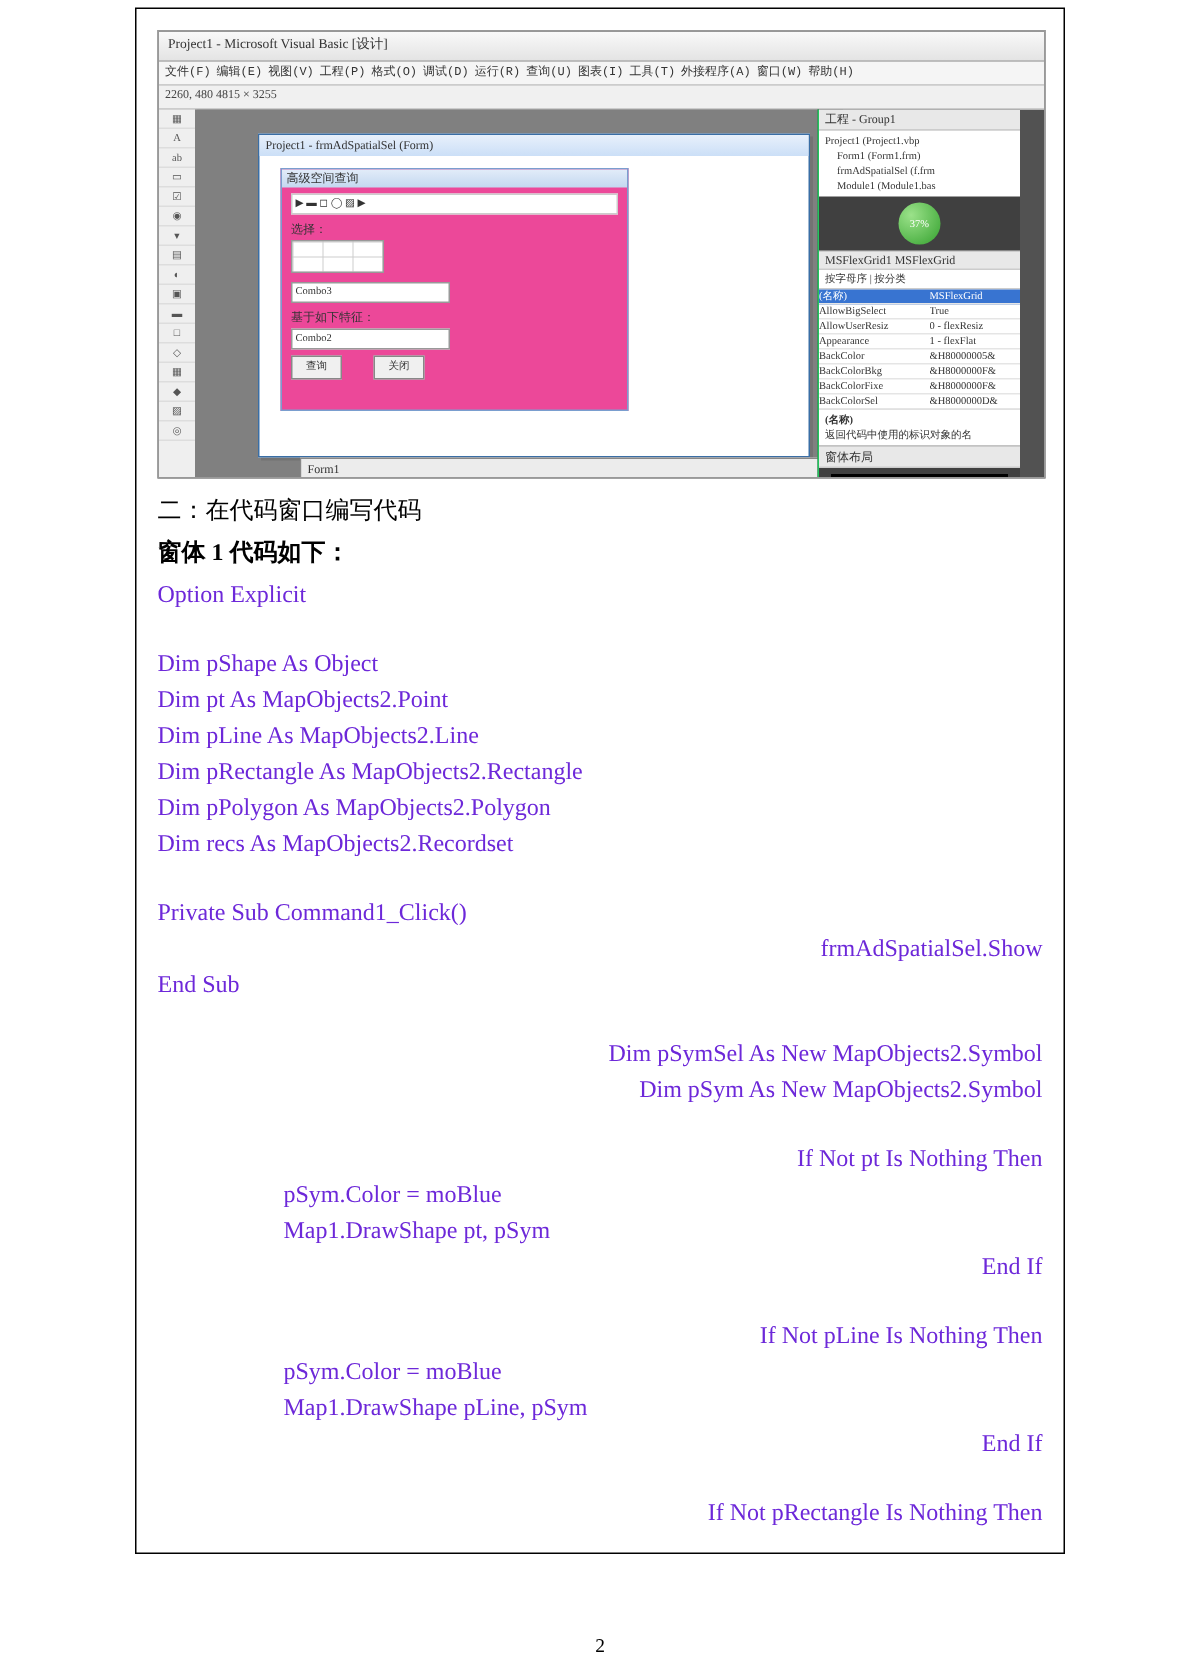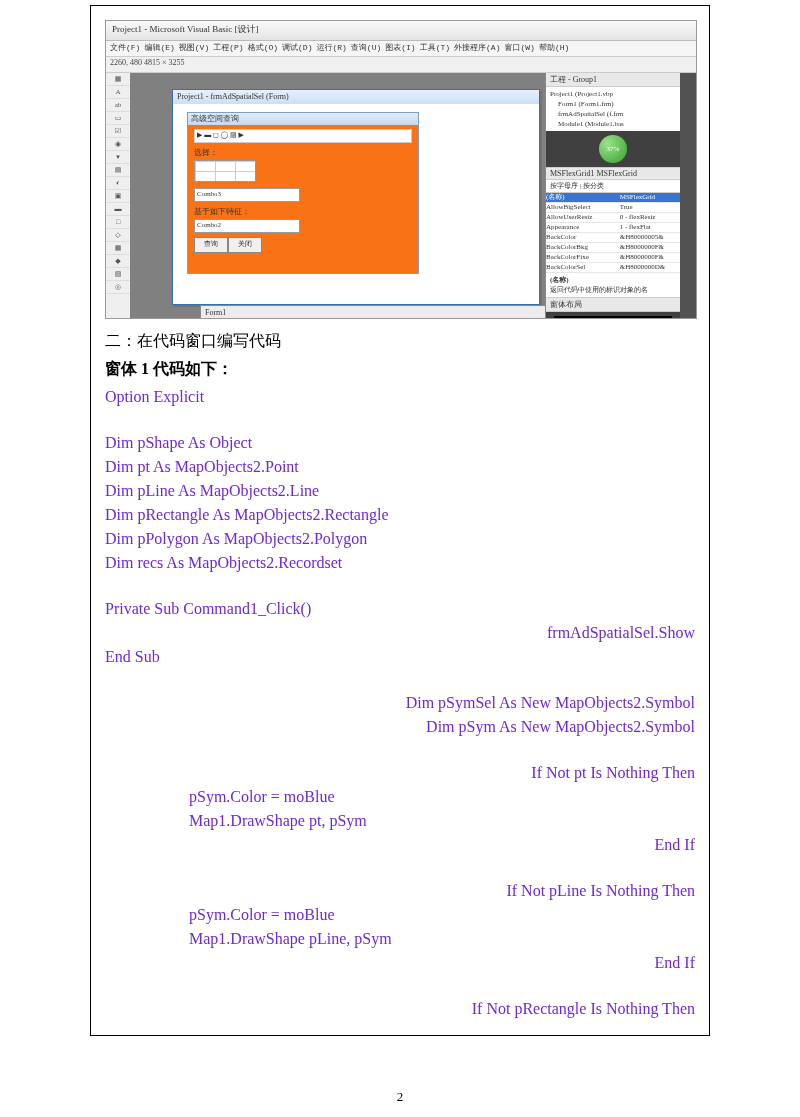--- a/index.html
+++ b/index.html
@@ -103,21 +103,21 @@
     color: #333;
     padding: 0 4px;
     line-height: 14px;
   }
   .inner-form {
     position: absolute;
     left: 14px;
     top: 22px;
     width: 230px;
     height: 160px;
-    background: #f97316;
+    background: #ec4899;
     border: 1px solid #7a9ecf;
   }
   .inner-form-title {
     height: 12px;
     background: linear-gradient(#e2ecf9,#c4d8f0);
     font-size: 8px;
     color: #333;
     padding: 0 3px;
     line-height: 12px;
   }
@@ -149,21 +149,21 @@
   .small-combo {
     width: 100px;
     height: 12px;
     background: #fff;
     border: 1px solid #999;
     font-size: 7px;
     line-height: 10px;
     padding: 0 2px;
     margin-bottom: 4px;
   }
-  .btn-row { display: flex; gap: 0; margin-top: 4px;}
+  .btn-row { display: flex; gap: 21px; margin-top: 4px;}
   .small-btn {
     width: 32px;
     height: 14px;
     background: #f0f0f0;
     border: 1px solid #888;
     font-size: 7px;
     text-align: center;
     line-height: 12px;
   }
   .stacked-form {

